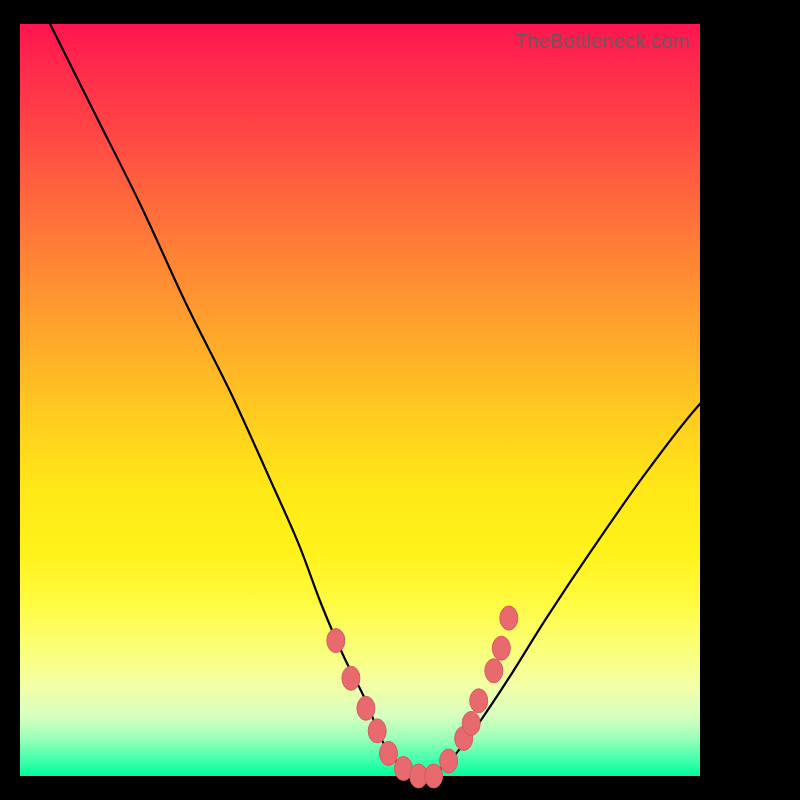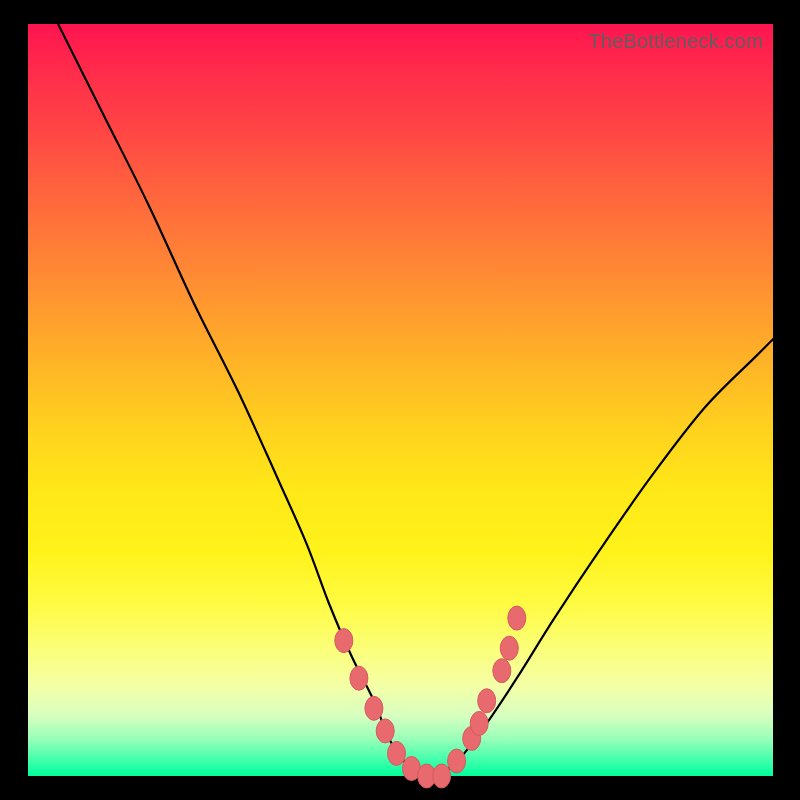--- a/index.html
+++ b/index.html
@@ -14,23 +14,23 @@
   .frame {
     position: absolute;
     top: 0;
     left: 0;
     width: 800px;
     height: 800px;
     background: #000;
   }
   .plot {
     position: absolute;
-    left: 28px;
+    left: 20px;
     top: 24px;
-    width: 745px;
+    width: 680px;
     height: 752px;
     
     background: linear-gradient(
       to bottom,
       #ff1450 0%,
       #ff2b4b 6%,
       #ff4545 14%,
       #ff6a3c 24%,
       #ff8d33 34%,
       #ffb028 44%,

